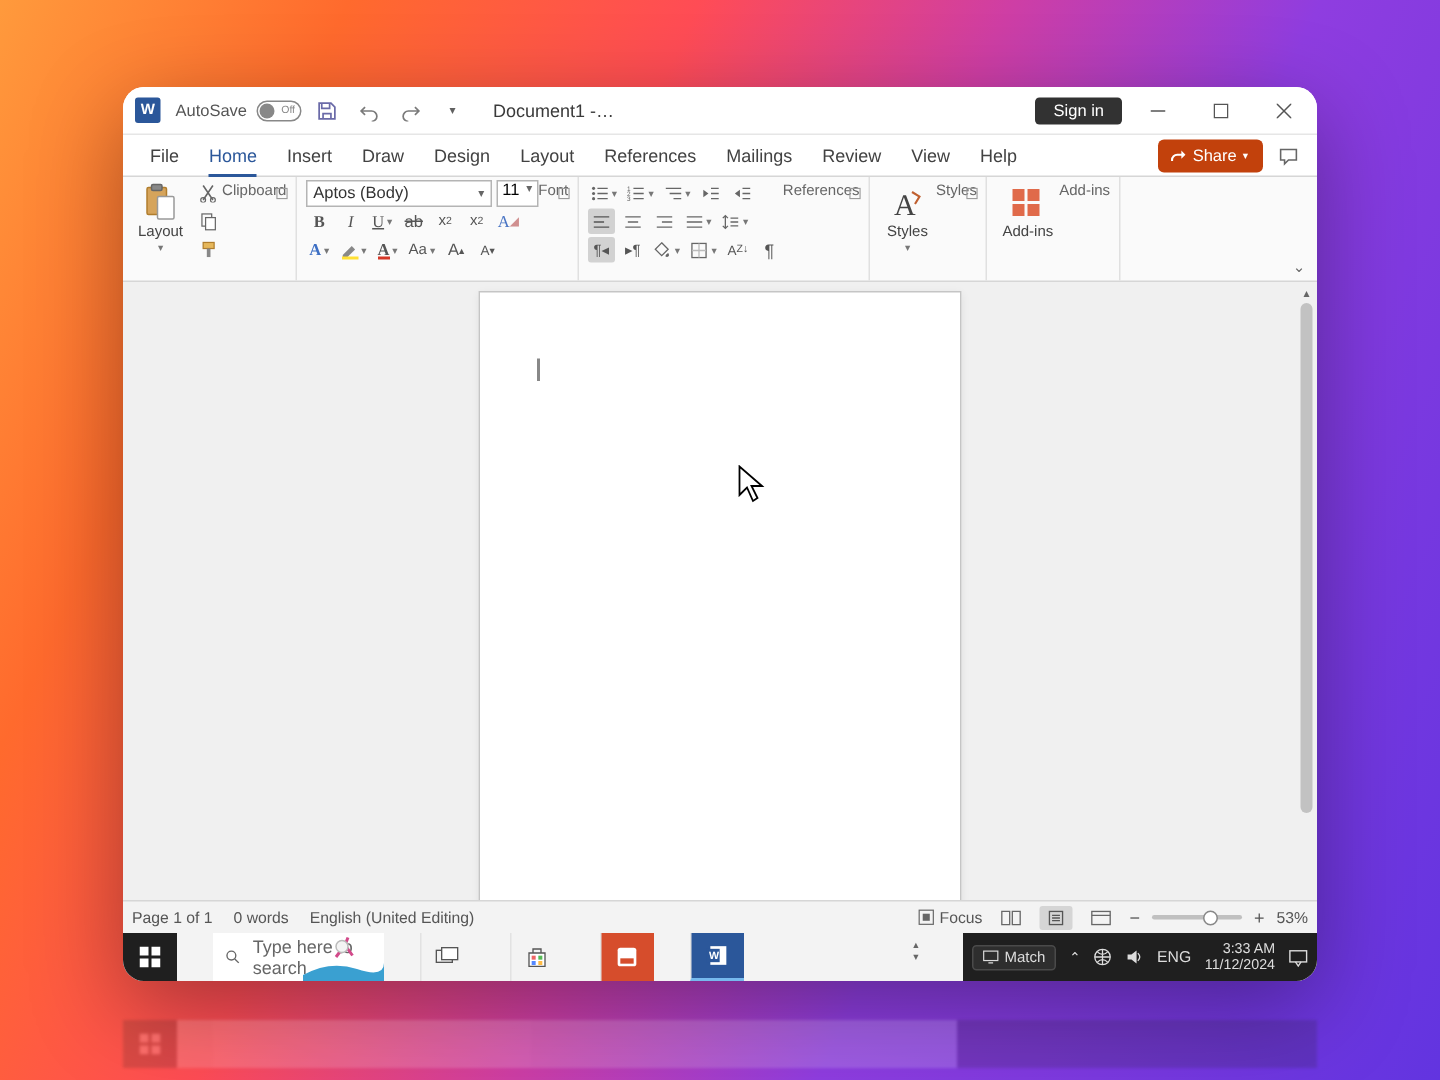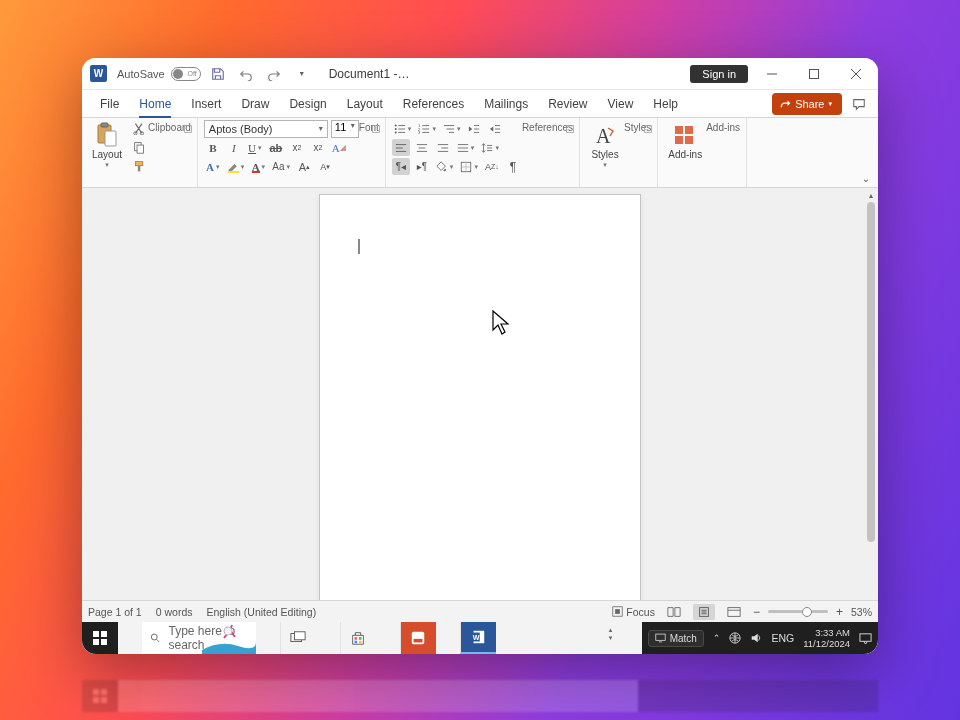--- a/index.html
+++ b/index.html
@@ -429,21 +429,21 @@
           <div class="sbtn">
                 <b class="font-ic">B</b>
               </div>
           <div class="sbtn">
                 <i class="font-ic">I</i>
               </div>
           <div class="sbtn dd">
                 <u class="font-ic">U</u>
               </div>
           <div class="sbtn">
-                <span style="text-decoration:line-through;font-weight:bold;">ab</span>
+                <span style="text-decoration:line-through;">ab</span>
               </div>
           <div class="sbtn">
                 <span style="font-size:10px;">x</span>
                 <sub style="font-size:7px;">2</sub>
               </div>
           <div class="sbtn">
                 <span style="font-size:10px;">x</span>
                 <sup style="font-size:7px;">2</sup>
               </div>
           <div class="sbtn">

